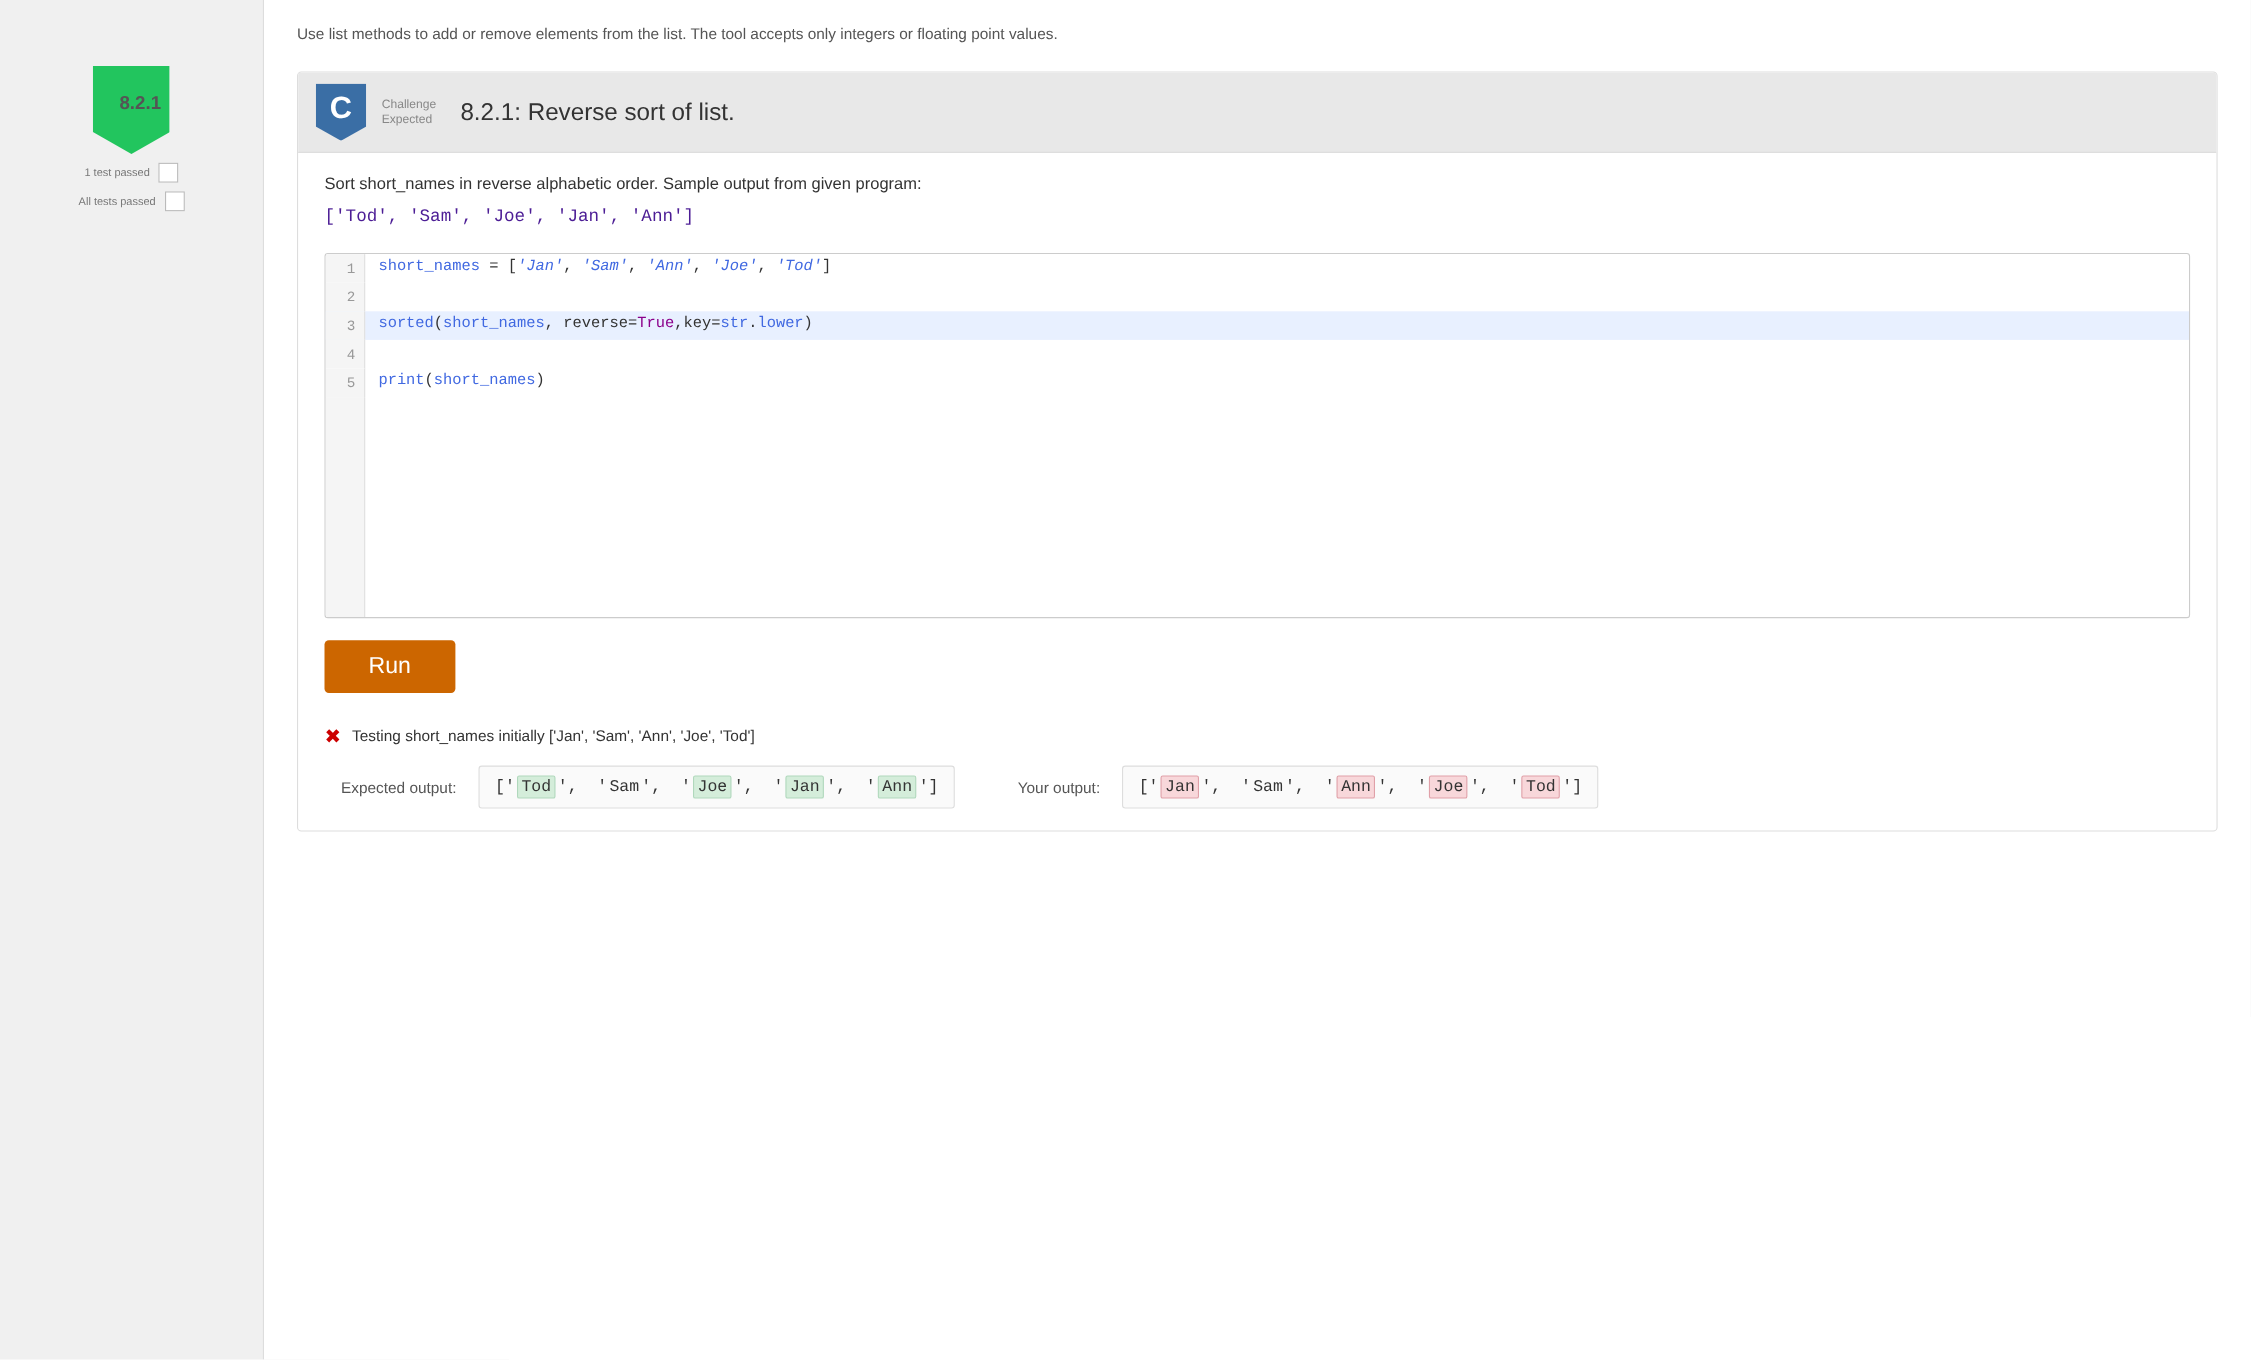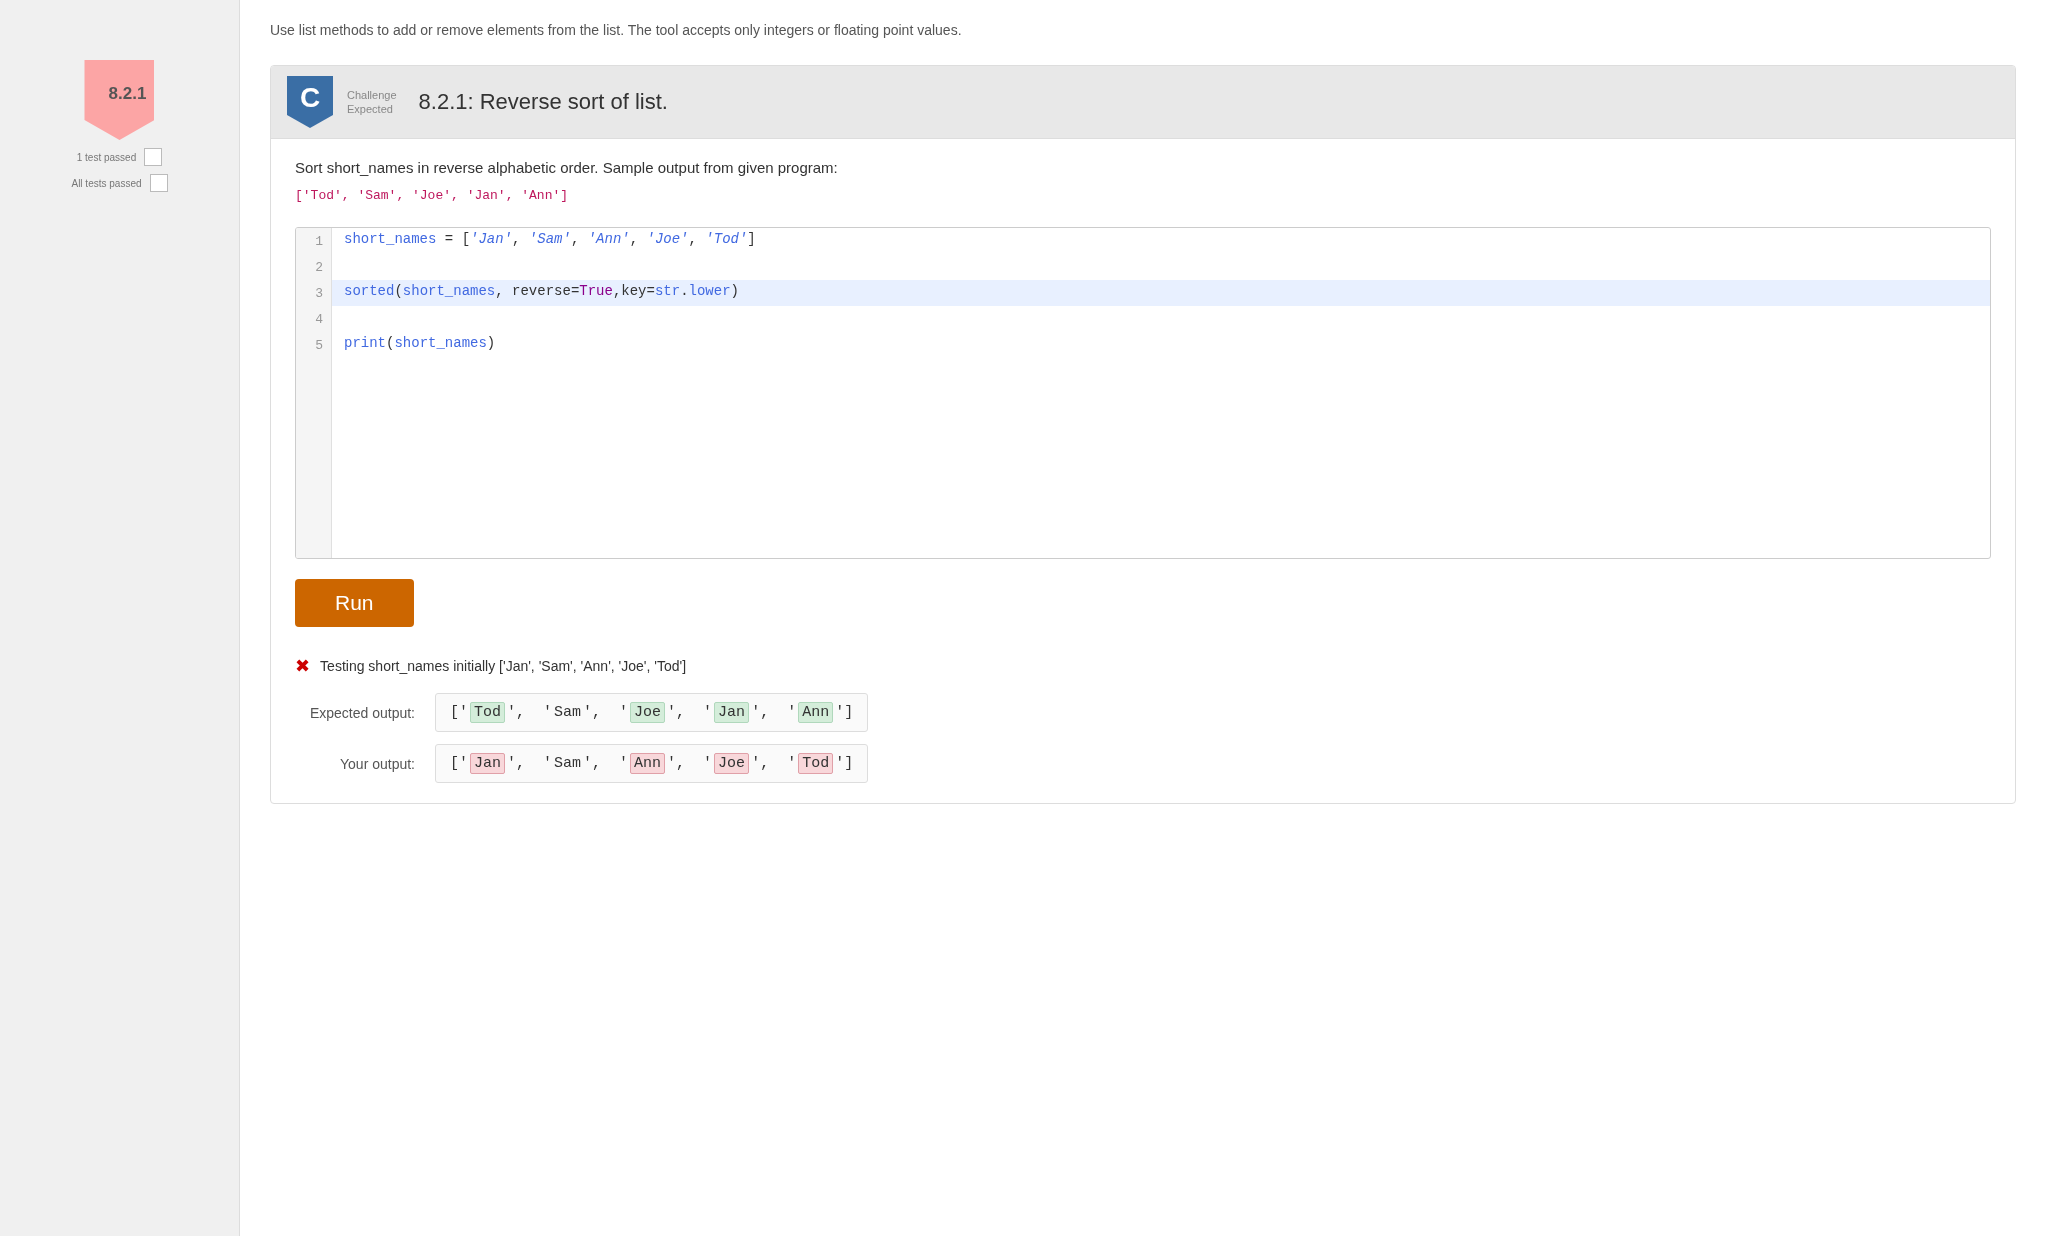--- a/index.html
+++ b/index.html
@@ -32,21 +32,21 @@
       width: 70px;
       height: 80px;
       position: relative;
       display: flex;
       align-items: center;
       justify-content: center;
     }
     .badge-shape {
       width: 70px;
       height: 80px;
-      background: #fca5a5;
+      background: #22c55e;
       clip-path: polygon(0 0, 100% 0, 100% 75%, 50% 100%, 0 75%);
       display: flex;
       align-items: center;
       justify-content: center;
       font-weight: bold;
       font-size: 17px;
       color: #555;
       padding-bottom: 12px;
       padding-left: 16px;
     }
@@ -122,22 +122,22 @@
     .challenge-body {
       padding: 20px 24px;
     }
     .problem-description {
       font-size: 15px;
       color: #333;
       margin-bottom: 12px;
     }
     .sample-output {
       font-family: 'Courier New', Courier, monospace;
-      font-size: 13px;
-      color: #be185d;
+      font-size: 16px;
+      color: #4c1d95;
       margin-bottom: 24px;
     }
     .code-editor {
       border: 1px solid #ccc;
       border-radius: 3px;
       background: #fff;
       margin-bottom: 20px;
       min-height: 330px;
       overflow: hidden;
     }
@@ -196,21 +196,21 @@
       font-size: 14px;
       color: #333;
       margin-bottom: 16px;
     }
     .fail-icon {
       color: #cc0000;
       font-size: 18px;
     }
     .output-comparison {
       display: flex;
-      flex-direction: column;
+      flex-direction: row;
       gap: 12px;
     }
     .output-row {
       display: flex;
       align-items: center;
       gap: 20px;
     }
     .output-label {
       font-size: 14px;
       color: #555;

